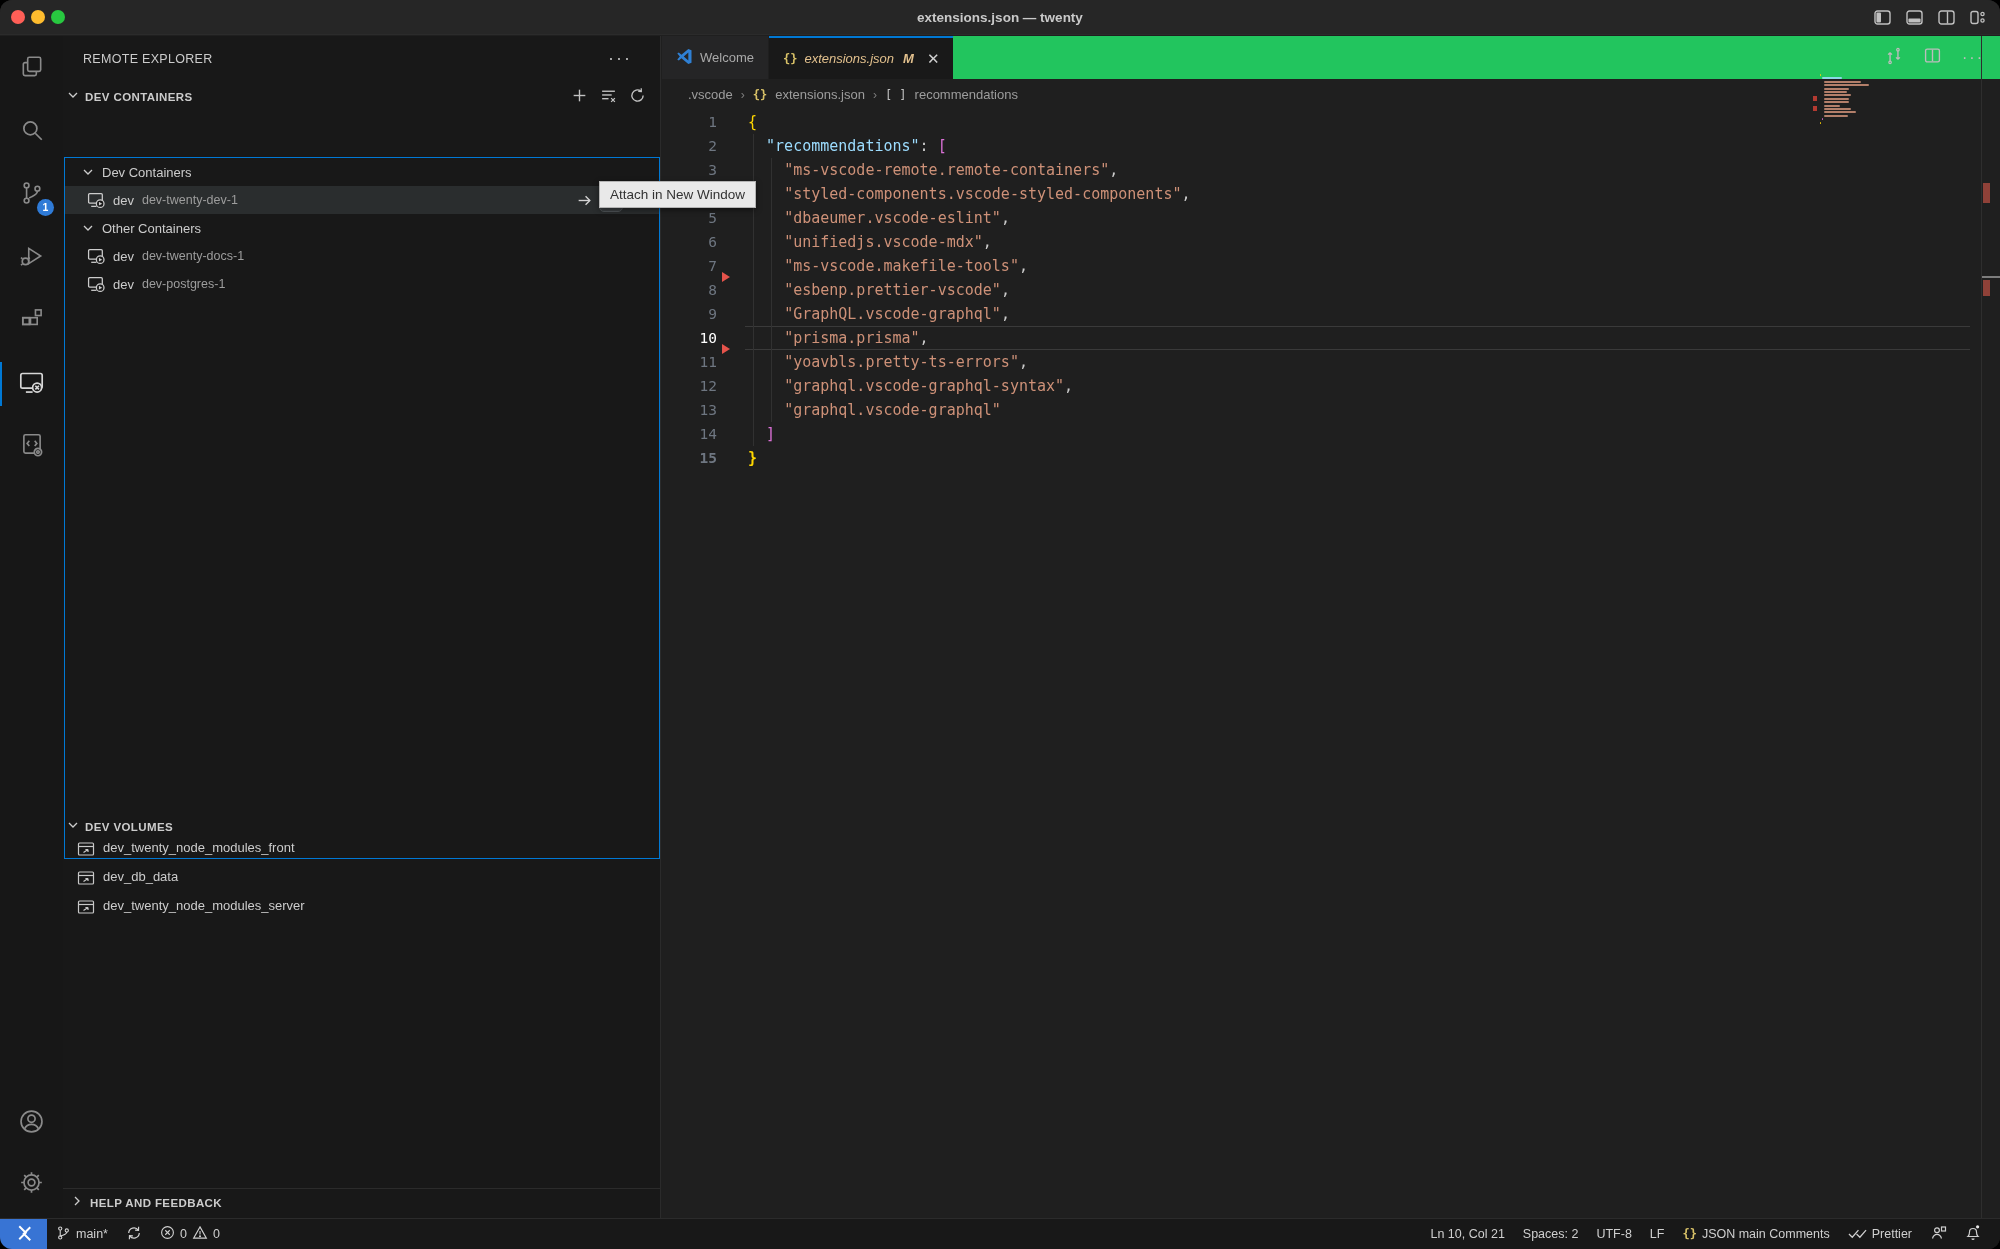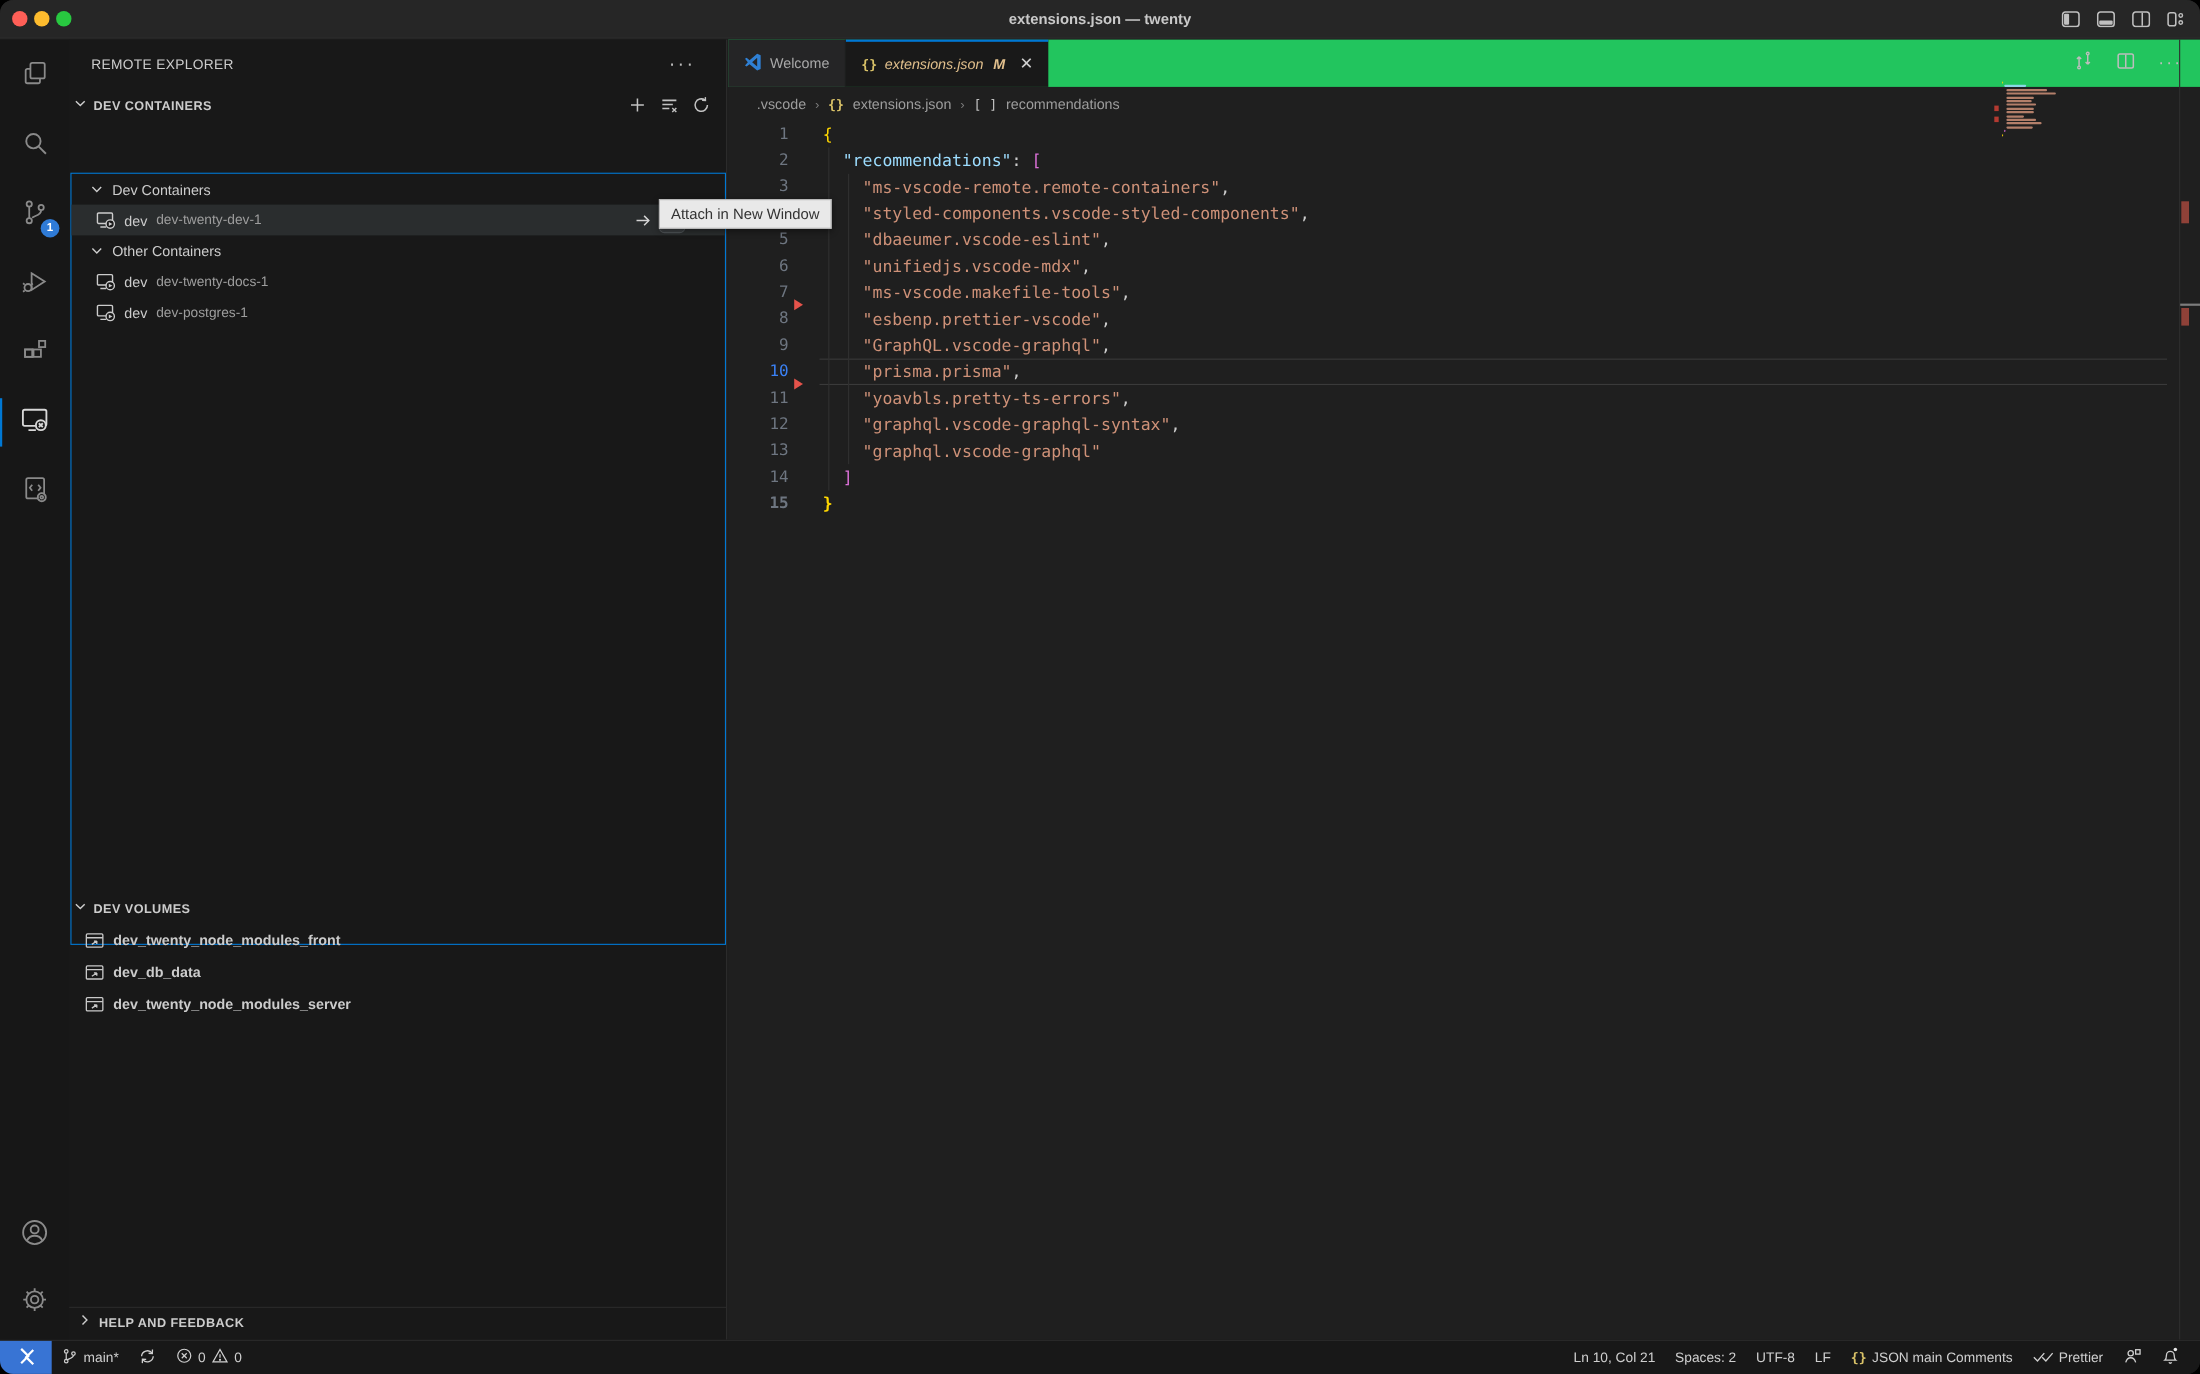--- a/index.html
+++ b/index.html
@@ -57,21 +57,21 @@
   .tr-item-name { margin-left:7px; font-size:13px; color:#cccccc; }
   .tr-item-desc { margin-left:8px; font-size:12.5px; color:#9d9d9d; }
   .row-actions { position:absolute; right:10px; top:0; height:28px; display:flex;
                  align-items:center; gap:5px; }
   .row-action { width:22px; height:22px; display:flex; align-items:center; justify-content:center;
                 border-radius:4px; cursor:pointer; }
   .row-action.hover { background:#3c4043; outline:1px solid #4f5457; }
   .row-action svg { stroke:#d4d4d4; }
 
   .sec-volumes { position:absolute; top:777px; left:0; width:100%; }
-  .vol-row { height:29px; display:flex; align-items:center; cursor:pointer;font-weight:bold; }
+  .vol-row { height:29px; display:flex; cursor:pointer; }
   .vol-icon { margin-left:14px; display:flex; }
   .vol-label { margin-left:8px; font-size:13px; color:#cccccc; }
 
   .sec-help { position:absolute; left:0; right:0; bottom:2px; height:28px;
               border-top:1px solid #2b2b2b; display:flex; align-items:center;
               gap:5px; padding-left:6px; cursor:pointer; }
 
   
   .editor-area { position:absolute; left:662px; top:36px; right:0; bottom:31px; background:#1f1f1f; }
   .tabbar { position:absolute; left:0; top:0; right:0; height:43px; background:#22c55e; display:flex; }
@@ -91,21 +91,21 @@
                 align-items:center; padding-left:26px; gap:8px; font-size:13px; color:#9d9d9d; }
   .bc-sep { color:#7c7c7c; font-size:12px; }
   .bc-json { color:#d9c268; font-family:"DejaVu Sans Mono", monospace; font-size:12px; font-weight:bold; }
   .bc-array { color:#c0c0c0; font-family:"DejaVu Sans Mono", monospace; font-size:12px; }
   .bc-seg { cursor:pointer; }
 
   .code-region { position:absolute; left:0; top:74px; right:0; bottom:0; }
   .code-line { position:absolute; left:0; height:24px; width:100%; }
   .gutter-num { position:absolute; left:0; width:55px; text-align:right; color:#6e7681;
                 font-family:"DejaVu Sans Mono", monospace; font-size:14.5px; line-height:24px; }
-  .code-line.current .gutter-num { color:#3b82f6; }
+  .code-line.current .gutter-num { color:#ffffff; }
   .line-hl { position:absolute; left:83px; right:30px; height:24px;
              border-top:1px solid #3a3a3a; border-bottom:1px solid #3a3a3a; }
   .code-text { position:absolute; left:86px; white-space:pre;
                font-family:"DejaVu Sans Mono", monospace; font-size:15px; line-height:24px; }
   .gutter-marker { position:absolute; left:60px; width:0; height:0;
                    border-left:8px solid #e5534b; border-top:5px solid transparent;
                    border-bottom:5px solid transparent; }
   .indent-guide { position:absolute; width:1px; background:#313131; }
 
   .minimap { position:absolute; right:110px; top:38px; width:70px; height:52px; cursor:pointer; }

